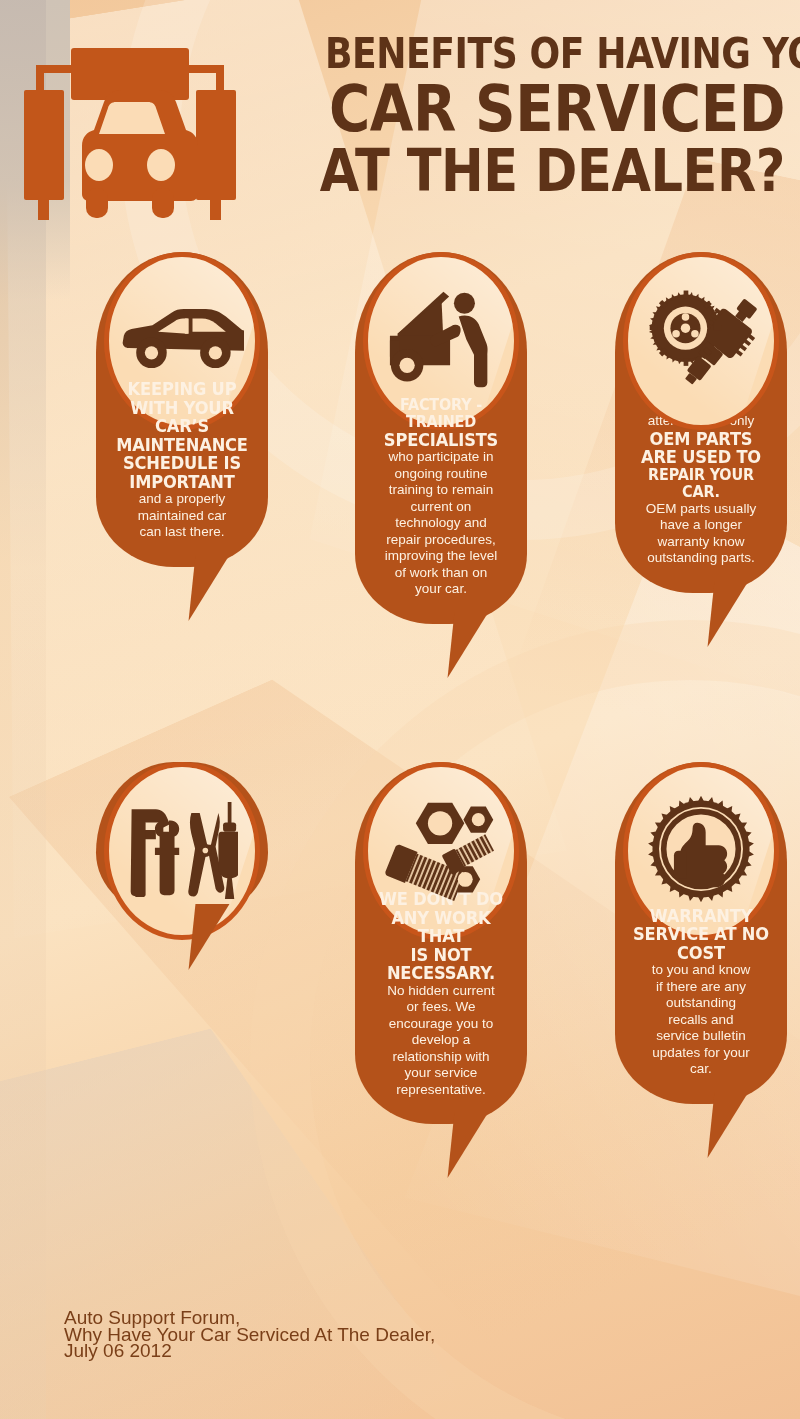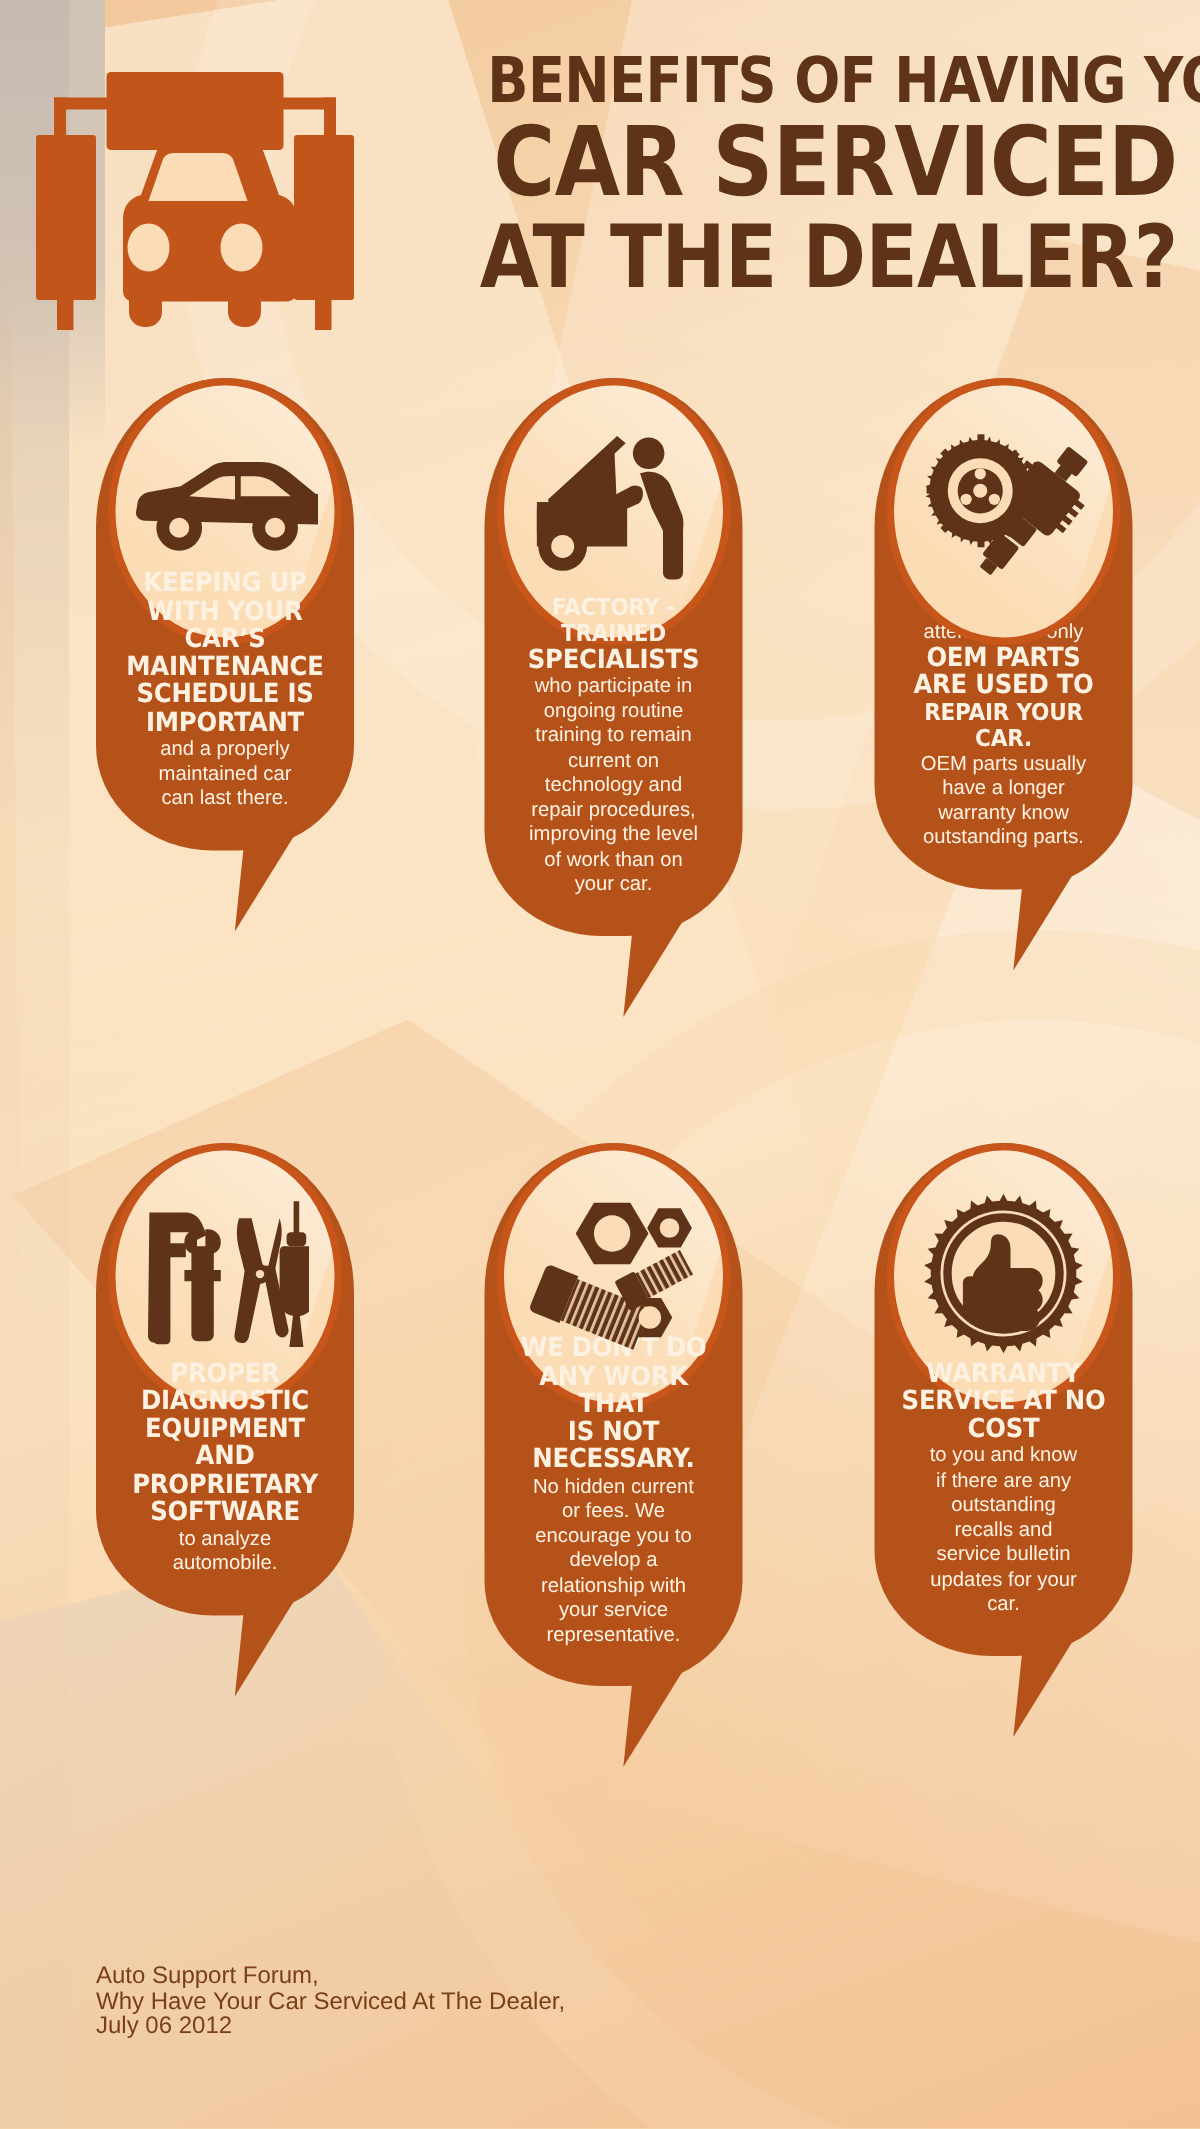--- a/index.html
+++ b/index.html
@@ -96,21 +96,21 @@
     transform:scaleX(.88);transform-origin:right center;
     white-space:nowrap;margin-top:2px;
   }
   .title-l3{
     font-size:58px;line-height:58px;
     transform:scaleX(.88);transform-origin:right center;
     white-space:nowrap;margin-top:2px;
   }
 
   
-  .grid{position:absolute;left:0;top:252px;width:764px;}
+  .grid{position:absolute;left:0;top:252px;width:764px;padding-left:32px;}
   .row{position:relative;width:800px;height:510px;}
   .row2{height:520px;}
 
   .pin{
     position:absolute;width:172px;
   }
   .pin-body{
     position:relative;width:172px;
     background:#b4521a;
     border-radius:86px 86px 78px 78px / 100px 100px 70px 70px;
@@ -159,21 +159,21 @@
 
   
   .c1{left:64px;}
   .c2{left:323px;}
   .c3{left:583px;}
 
   
   .footer{
     position:absolute;left:64px;top:1310px;
     color:#7a3f18;
-    font-size:16px;line-height:16.5px;
+    font-size:19px;line-height:16.5px;
   }
 </style>
 </head>
 <body>
 
 <div id="page">
 
   <div class="bg-base"></div>
   <div class="ray ray-b"></div>
   <div class="ray ray-a"></div>
@@ -386,30 +386,20 @@
 
                   <path d="M109 4h4v24h-4z"></path>
                   <rect x="104" y="26" width="14" height="10" rx="3"></rect>
                   <path d="M102 36h18c2 0 3 2 3 4v34c0 8-5 12-12 12s-12-4-12-12V40c0-2 1-4 3-4z"></path>
                   <path d="M109 82h4l3 26h-10z"></path>
                 </g>
                 <circle cx="85" cy="56" r="3" fill="#fbdcb6"></circle>
               </svg>
             </div>
           </div>
-          <div class="pin-text">
-              <span class="reg">We have the</span>
-              <span class="big">PROPER</span>
-              <span class="big">DIAGNOSTIC</span>
-              <span class="big">EQUIPMENT AND</span>
-              <span class="big">PROPRIETARY</span>
-              <span class="big">SOFTWARE</span>
-              <span class="reg">to analyze</span>
-              <span class="reg">automobile.</span>
-            </div>
         </div>
         <div class="pin-tail"></div>
       </div>
 
       <div class="pin c2">
         <div class="pin-body">
           <div class="pin-circle">
             <div class="gloss"></div>
             <div class="pin-icon">
               <svg viewBox="0 0 120 112" width="112" height="105" aria-hidden="true">

